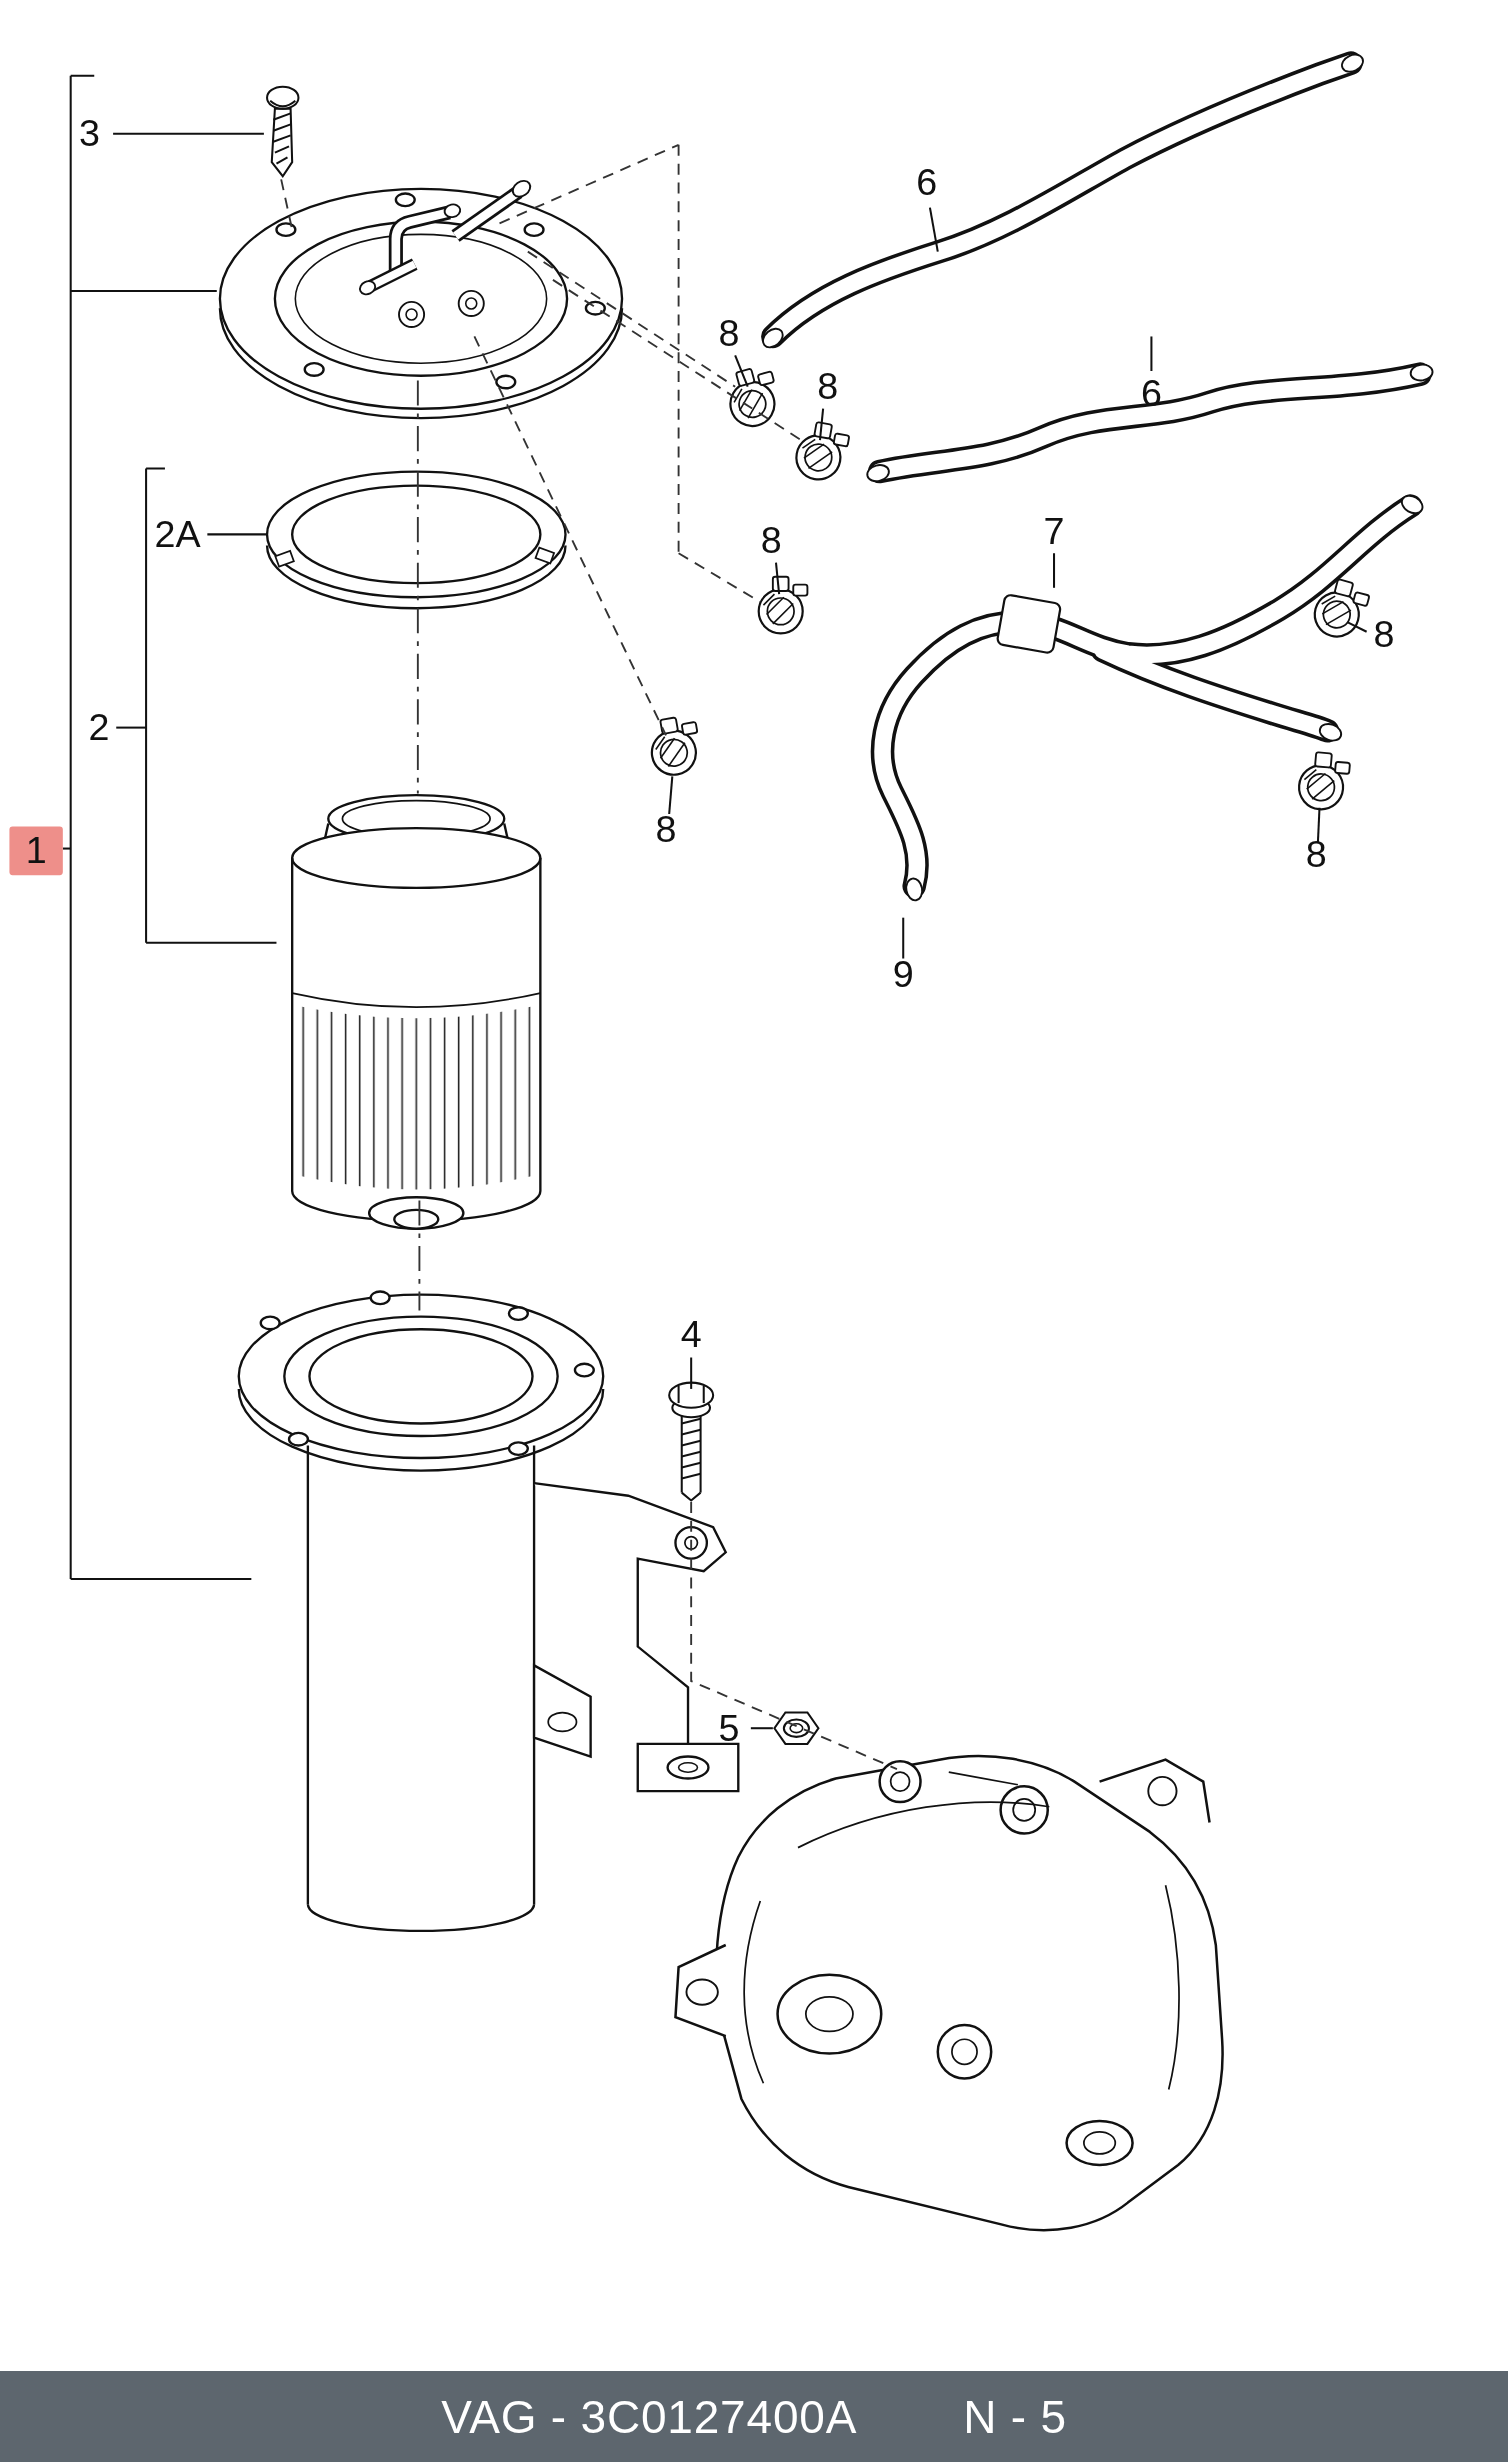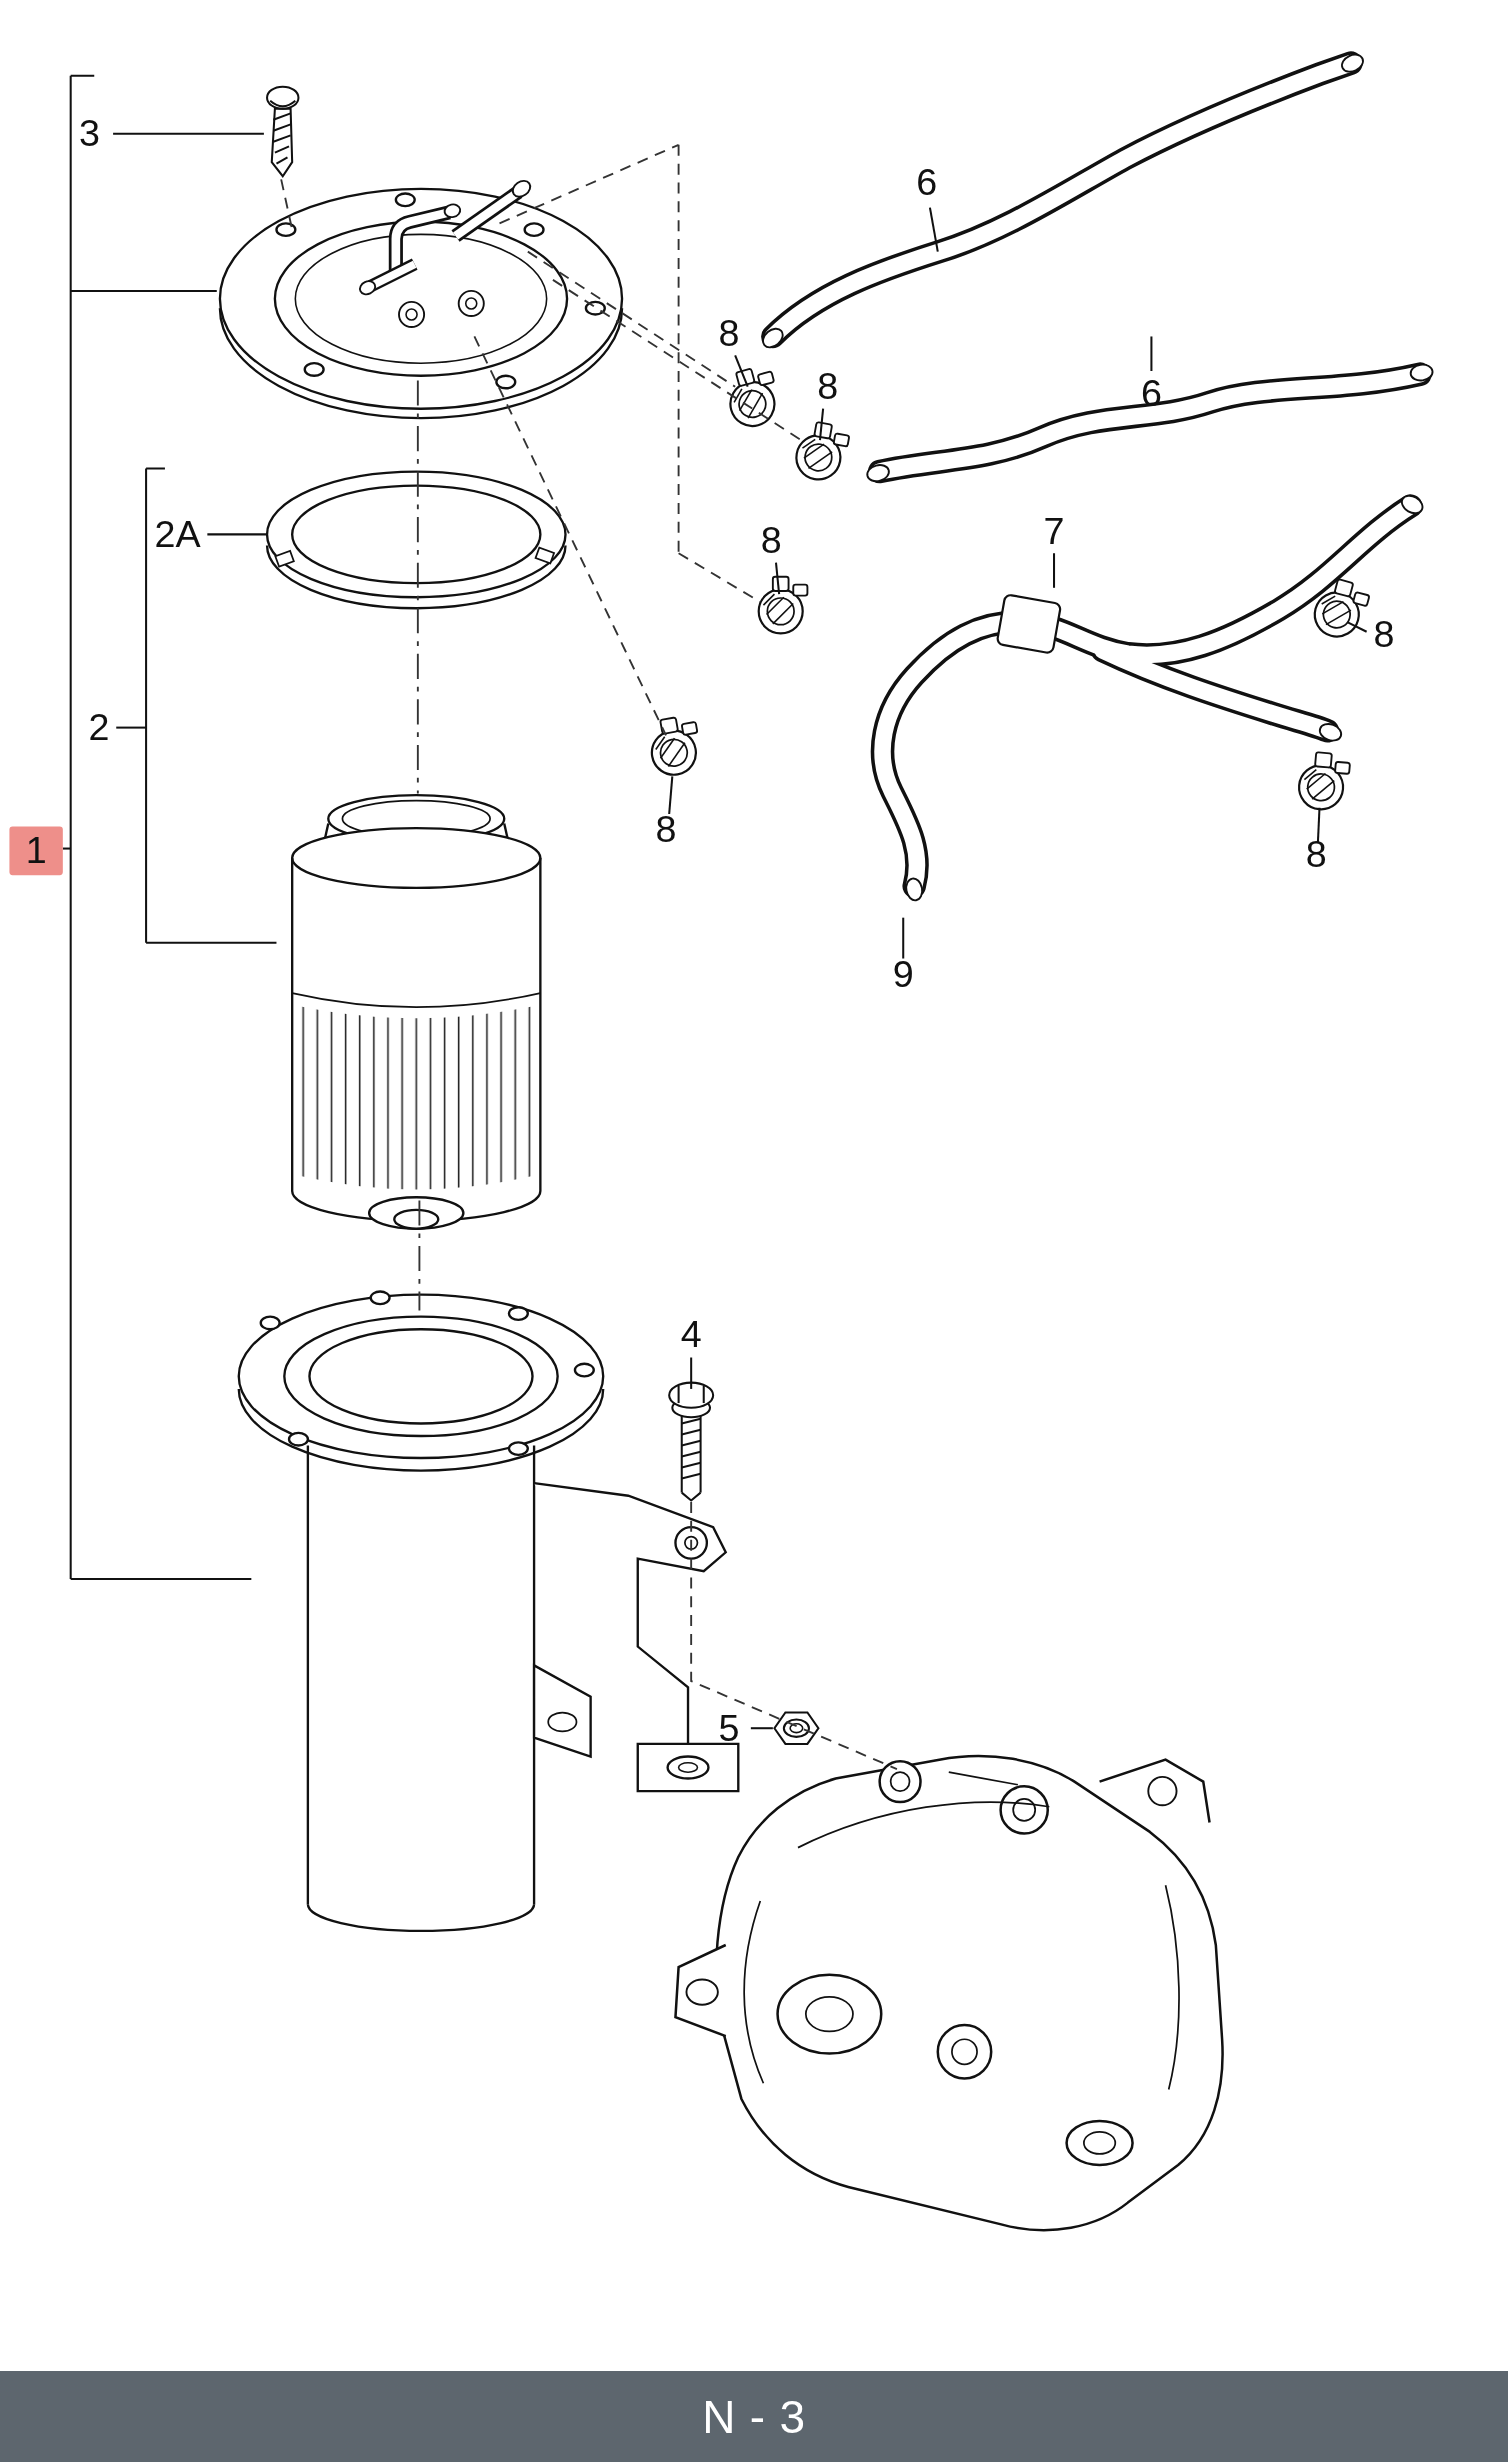--- a/index.html
+++ b/index.html
@@ -252,17 +252,18 @@
     <text x="527" y="254">8</text>
     <text x="491" y="352">8</text>
     <text x="881" y="412">8</text>
     <text x="424" y="536">8</text>
     <text x="838" y="552">8</text>
     <text x="575" y="628">9</text>
   </g>
 </svg>
 
 <footer class="footer" style="background-color: rgb(93, 102, 110);">
-  <span>N - 3</span>
+  <span>VAG - 3C0127400A</span>
+  <span>N - 5</span>
 </footer>
 
 </div>
 
 
 </body></html>

